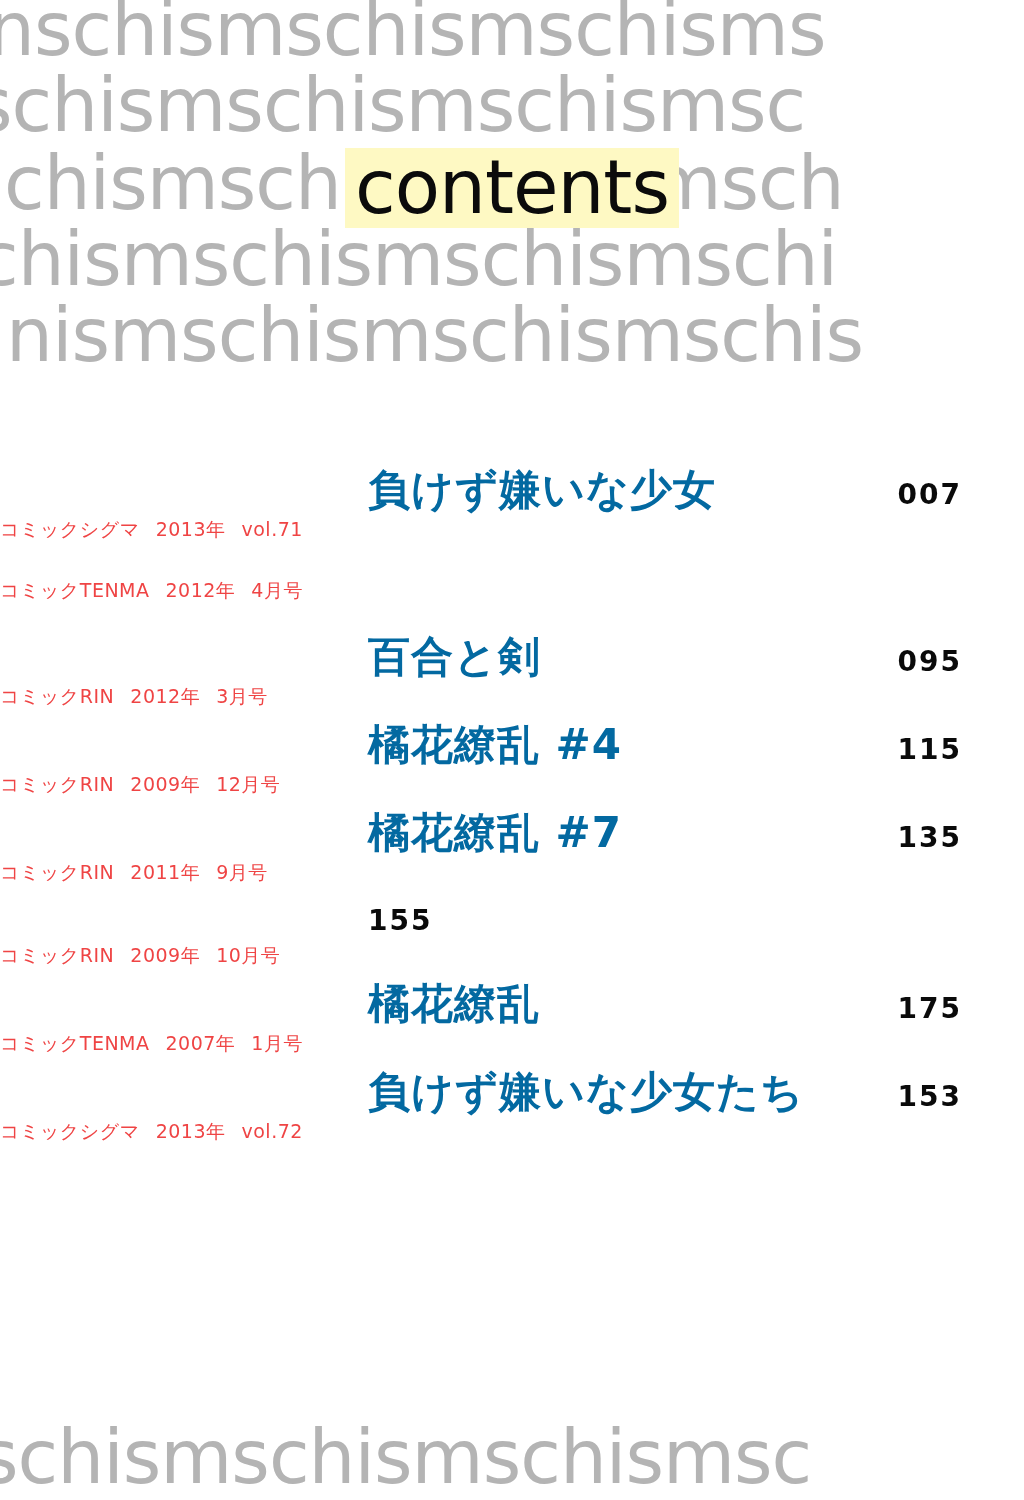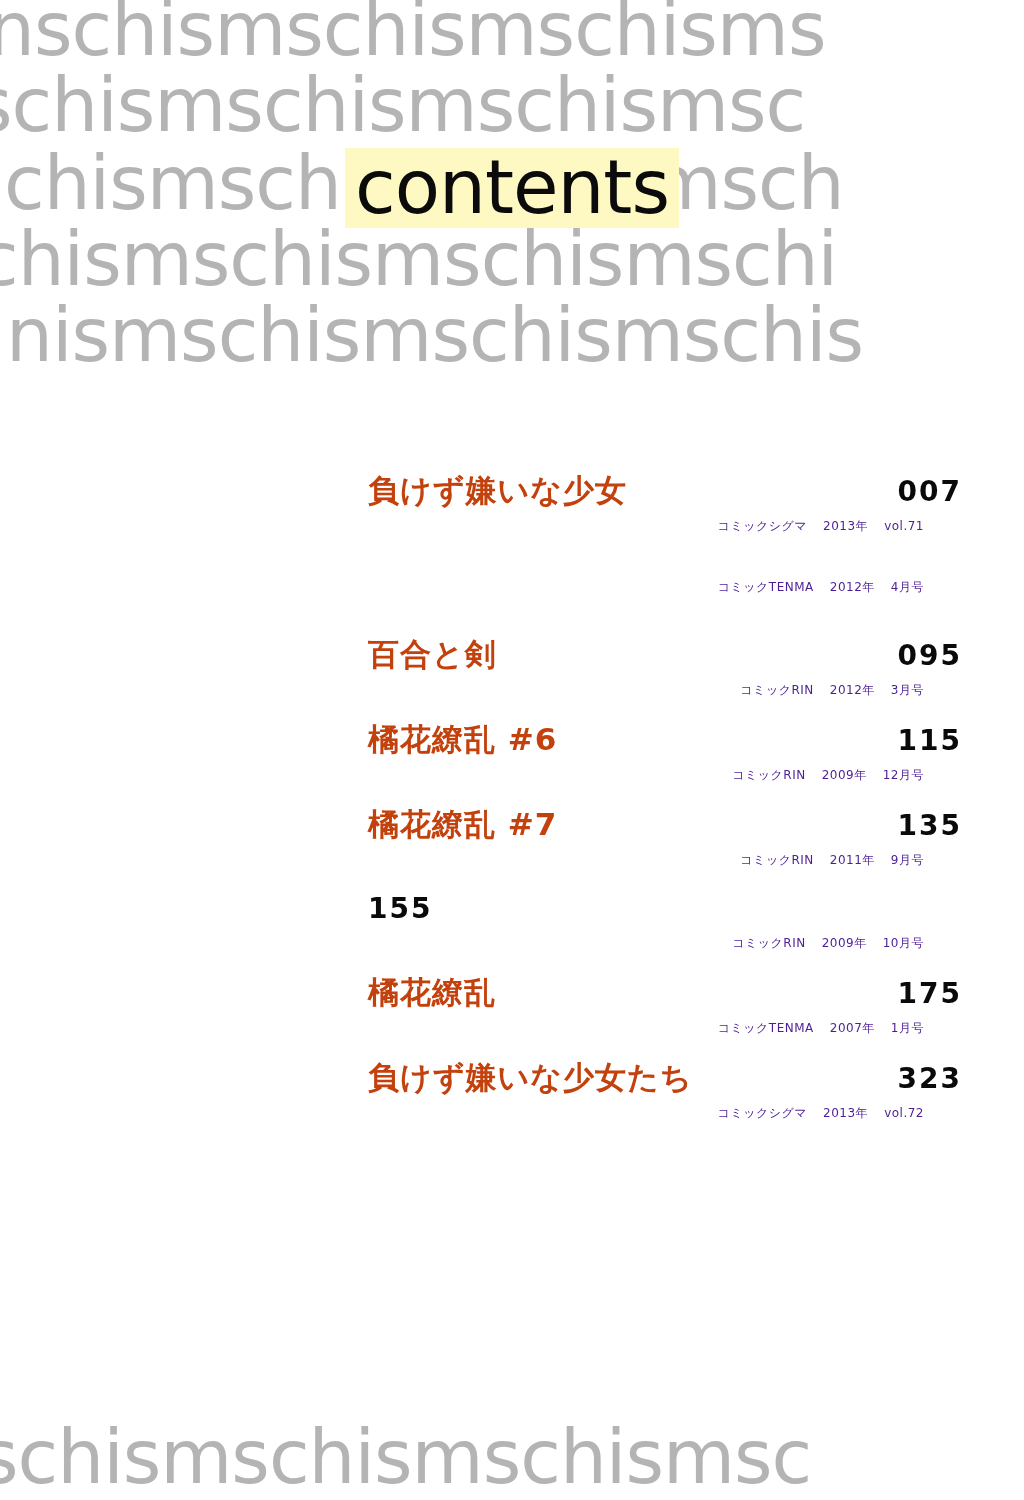--- a/index.html
+++ b/index.html
@@ -84,41 +84,41 @@
   }
   .entry-main {
     display: flex;
     align-items: baseline;
     justify-content: space-between;
     padding: 0 62px 0 368px;
   }
   .entry-title {
     font-family: "DejaVu Sans", sans-serif;
     font-weight: bold;
-    font-size: 31px;
+    font-size: 42px;
     line-height: 40px;
-    color: #c2410c;
+    color: #0369a1;
     letter-spacing: 1px;
     white-space: nowrap;
   }
   .entry-page {
     font-family: "DejaVu Sans", sans-serif;
     font-weight: bold;
     font-size: 28px;
     line-height: 40px;
     letter-spacing: 2px;
     color: #0a0a0a;
   }
   .entry-src {
-    text-align: right;
+    text-align: left;
     padding: 3px 100px 0 0;
     font-family: "DejaVu Sans", sans-serif;
-    font-size: 12px;
+    font-size: 19px;
     line-height: 22px;
-    color: #4c1d95;
+    color: #ef4444;
     letter-spacing: 0.5px;
     white-space: nowrap;
   }
   .entry-src span.mag { margin-right: 16px; }
   .entry-src span.yr  { margin-right: 16px; }
   .spacer { height: 18px; }
 </style>
 </head>
 <body>
 
@@ -152,21 +152,21 @@
     <div class="entry">
       <div class="entry-main">
         <div class="entry-title">百合と剣</div>
         <div class="entry-page">095</div>
       </div>
       <div class="entry-src"><span class="mag">コミックRIN</span><span class="yr">2012年</span><span class="iss">3月号</span></div>
     </div>
     <div class="spacer"></div>
     <div class="entry">
       <div class="entry-main">
-        <div class="entry-title">橘花繚乱 #6</div>
+        <div class="entry-title">橘花繚乱 #4</div>
         <div class="entry-page">115</div>
       </div>
       <div class="entry-src"><span class="mag">コミックRIN</span><span class="yr">2009年</span><span class="iss">12月号</span></div>
     </div>
     <div class="spacer"></div>
     <div class="entry">
       <div class="entry-main">
         <div class="entry-title">橘花繚乱 #7</div>
         <div class="entry-page">135</div>
       </div>
@@ -184,21 +184,21 @@
       <div class="entry-main">
         <div class="entry-title">橘花繚乱</div>
         <div class="entry-page">175</div>
       </div>
       <div class="entry-src"><span class="mag">コミックTENMA</span><span class="yr">2007年</span><span class="iss">1月号</span></div>
     </div>
     <div class="spacer"></div>
     <div class="entry">
       <div class="entry-main">
         <div class="entry-title">負けず嫌いな少女たち</div>
-        <div class="entry-page">323</div>
+        <div class="entry-page">153</div>
       </div>
       <div class="entry-src"><span class="mag">コミックシグマ</span><span class="yr">2013年</span><span class="iss">vol.72</span></div>
     </div>
     <div class="spacer"></div>
   </div>
 
 <div class="bg-band bottom-band">
   <div class="bg-row b1">schismschismschismsc</div>
 </div>
 

